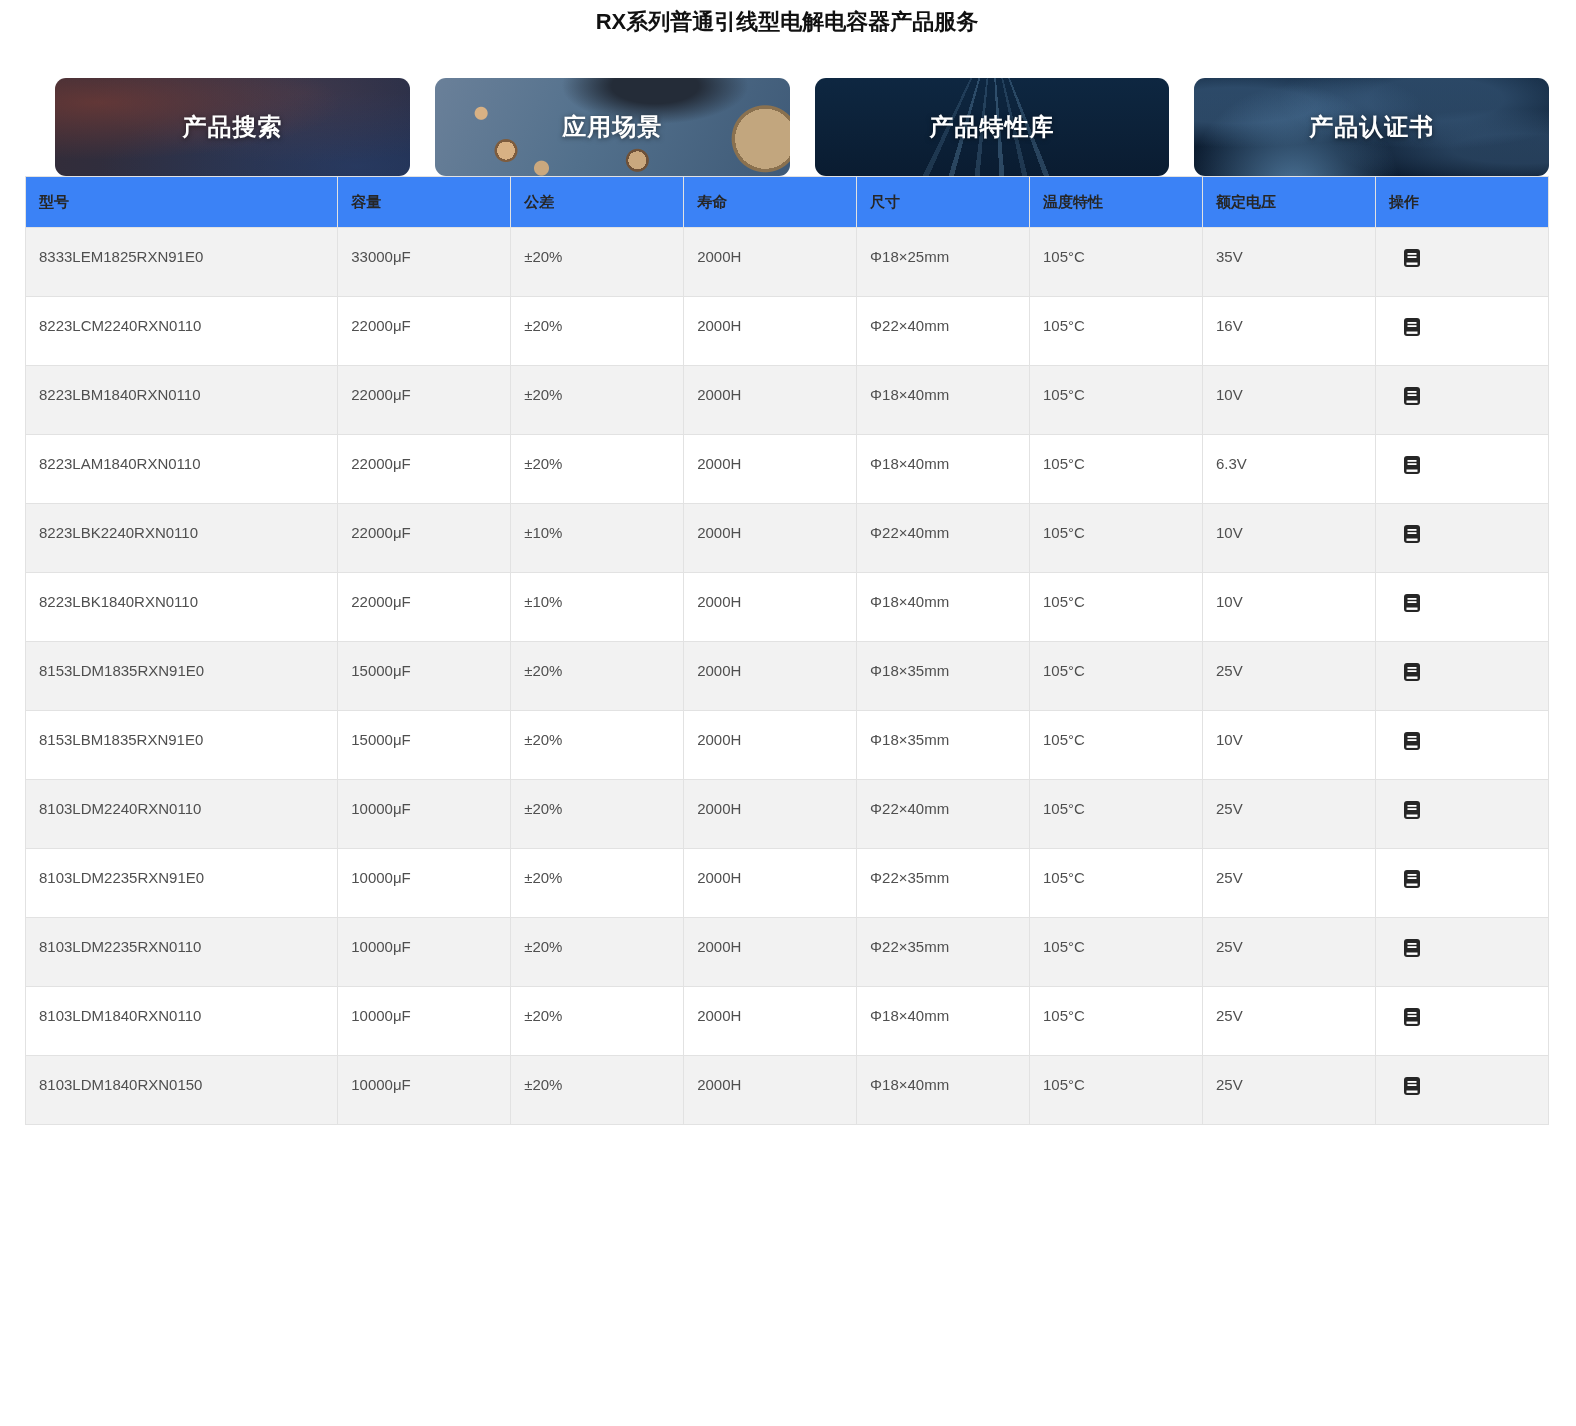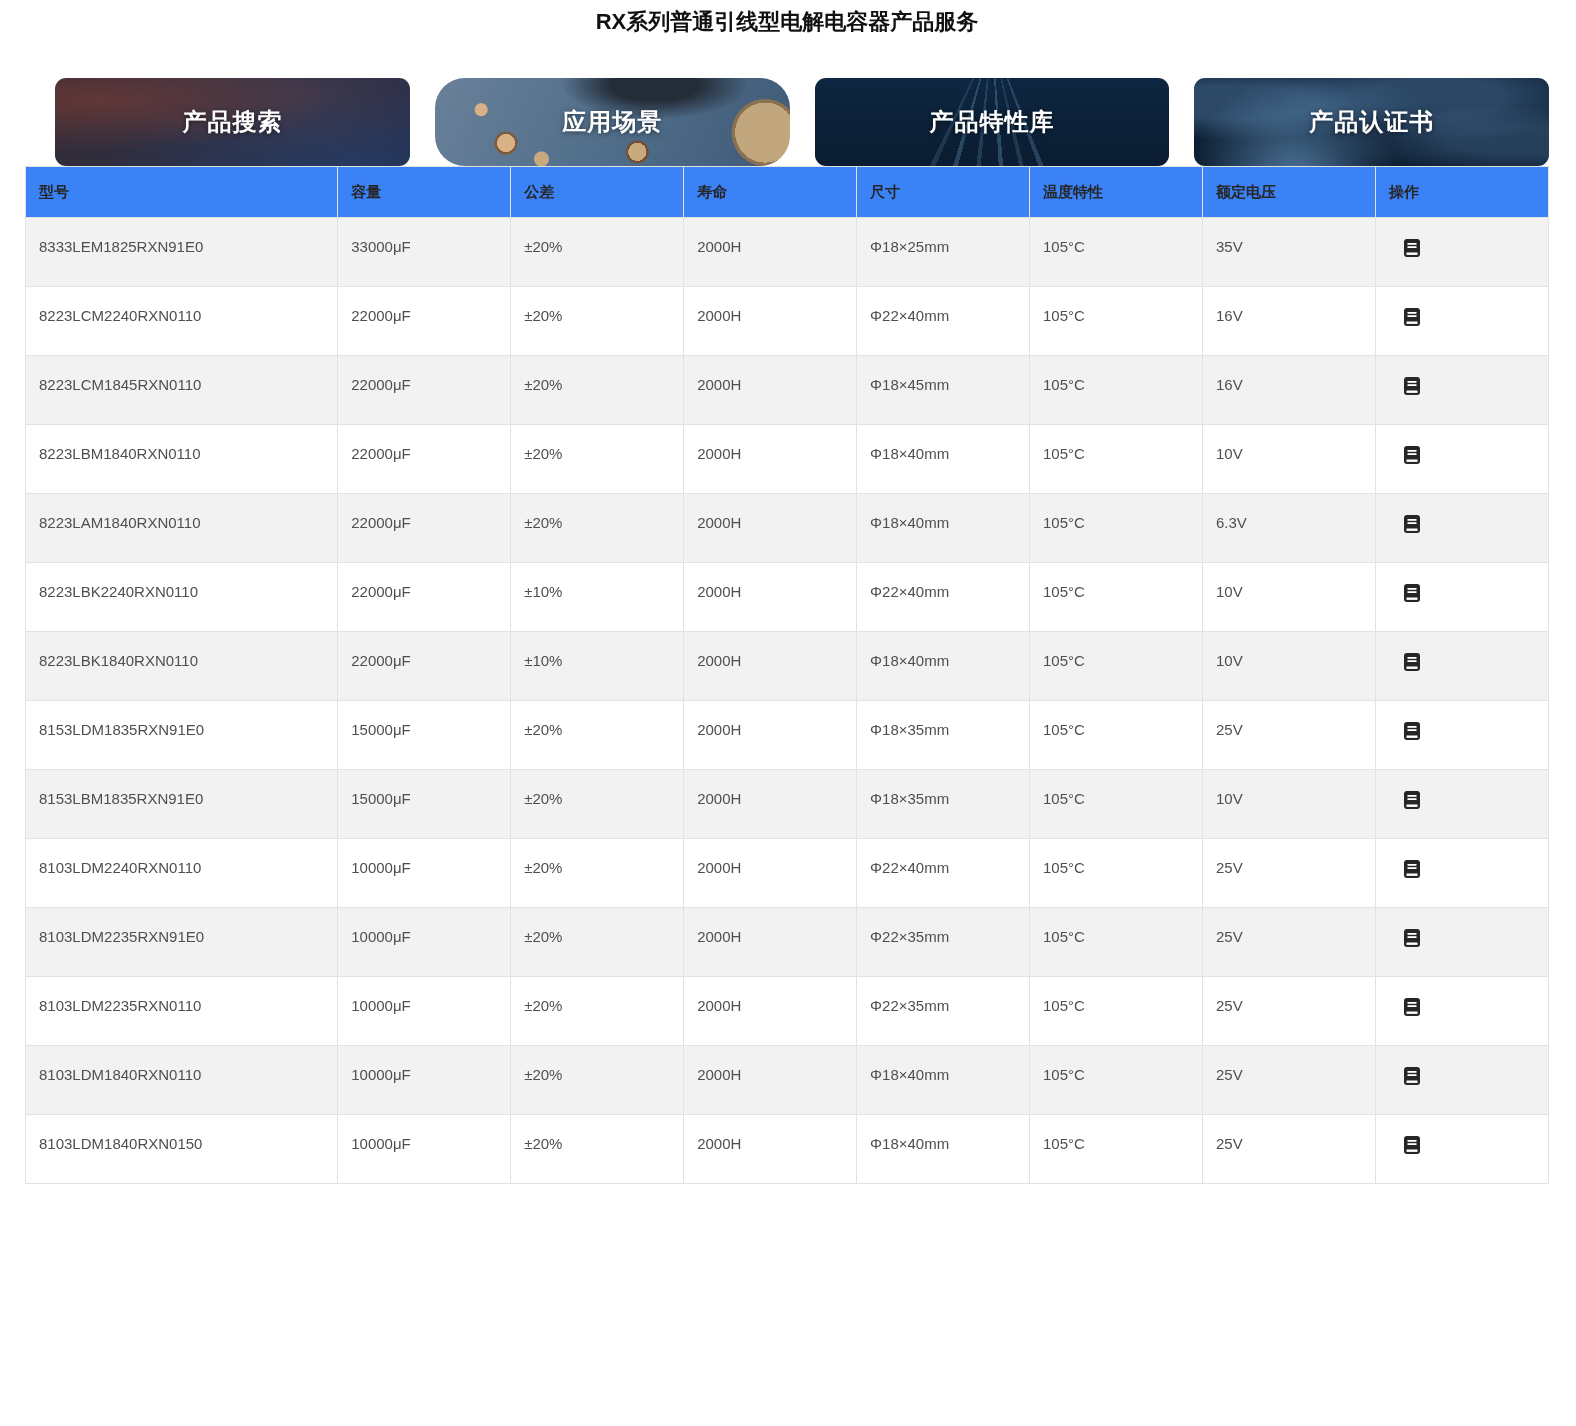--- a/index.html
+++ b/index.html
@@ -15,21 +15,21 @@
     text-align: center;
     font-size: 22px;
     font-weight: bold;
     color: #111;
     line-height: 29px;
   }
   h1.page-title { margin: 7px 0 42px 0; }
   h2.section-title { margin: 78px 0 42px 0; }
 
   
-  .nav-cards { display: flex; gap: 25px; height: 88px; padding-left: 30px; }
+  .nav-cards { display: flex; gap: 25px; height: 98px; padding-left: 30px; }
   .nav-card {
     flex: 1 1 0;
     position: relative;
     border-radius: 11px;
     overflow: hidden;
     cursor: pointer;
     display: flex; align-items: center; justify-content: center;
   }
   .nav-card .card-label {
     position: relative; z-index: 2;
@@ -48,21 +48,20 @@
   }
   .card-bg-1 {
     background:
       radial-gradient(circle at 20% 74%, #d8b184 0 9px, #7d5c3e 9px 11px, transparent 12px),
       radial-gradient(circle at 13% 36%, #d8b184 0 6px, transparent 7px),
       radial-gradient(circle at 30% 92%, #caa87e 0 7px, transparent 8px),
       radial-gradient(circle at 57% 84%, #caa87e 0 9px, #6e5138 9px 11px, transparent 12px),
       radial-gradient(circle at 93% 62%, #c2a67e 0 30px, #8a714f 30px 33px, transparent 34px),
       radial-gradient(ellipse at 62% 8%, #242c38 0 14%, transparent 30%),
       linear-gradient(115deg, #6a8099 0%, #52708c 45%, #3f5a77 100%);
-    border-radius: 30px;
   }
   .card-bg-2 {
     background:
       conic-gradient(from 152deg at 50% -45%,
         transparent 0deg 6deg,  rgba(140,195,235,.22) 6deg 8deg,
         transparent 8deg 14deg, rgba(140,195,235,.16) 14deg 16deg,
         transparent 16deg 23deg, rgba(140,195,235,.26) 23deg 25deg,
         transparent 25deg 33deg, rgba(140,195,235,.18) 33deg 35deg,
         transparent 35deg 43deg, rgba(140,195,235,.24) 43deg 45deg,
         transparent 45deg 52deg, rgba(140,195,235,.15) 52deg 54deg,
@@ -203,41 +202,20 @@
             <rect x="1" y="1" width="16" height="18" rx="3" fill="#262626"></rect>
             <rect x="4.5" y="5" width="9" height="1.8" fill="#ffffff"></rect>
             <rect x="4.5" y="8.2" width="9" height="1.8" fill="#ffffff"></rect>
             <rect x="3.5" y="14.5" width="11" height="2.4" fill="#ffffff"></rect>
           </svg>
         </span>
       </button>
     </td>
   </tr>
 
-  <tr>
-    <td>8223LCM1845RXN0110</td>
-    <td>22000μF</td>
-    <td>±20%</td>
-    <td>2000H</td>
-    <td>Φ18×45mm</td>
-    <td>105°C</td>
-    <td>16V</td>
-    <td>
-      <button class="action-btn" title="">
-        <span>
-          <svg width="18" height="20" viewBox="0 0 18 20" xmlns="http://www.w3.org/2000/svg">
-            <rect x="1" y="1" width="16" height="18" rx="3" fill="#262626"></rect>
-            <rect x="4.5" y="5" width="9" height="1.8" fill="#ffffff"></rect>
-            <rect x="4.5" y="8.2" width="9" height="1.8" fill="#ffffff"></rect>
-            <rect x="3.5" y="14.5" width="11" height="2.4" fill="#ffffff"></rect>
-          </svg>
-        </span>
-      </button>
-    </td>
-  </tr>
 
   <tr>
     <td>8223LBM1840RXN0110</td>
     <td>22000μF</td>
     <td>±20%</td>
     <td>2000H</td>
     <td>Φ18×40mm</td>
     <td>105°C</td>
     <td>10V</td>
     <td>

